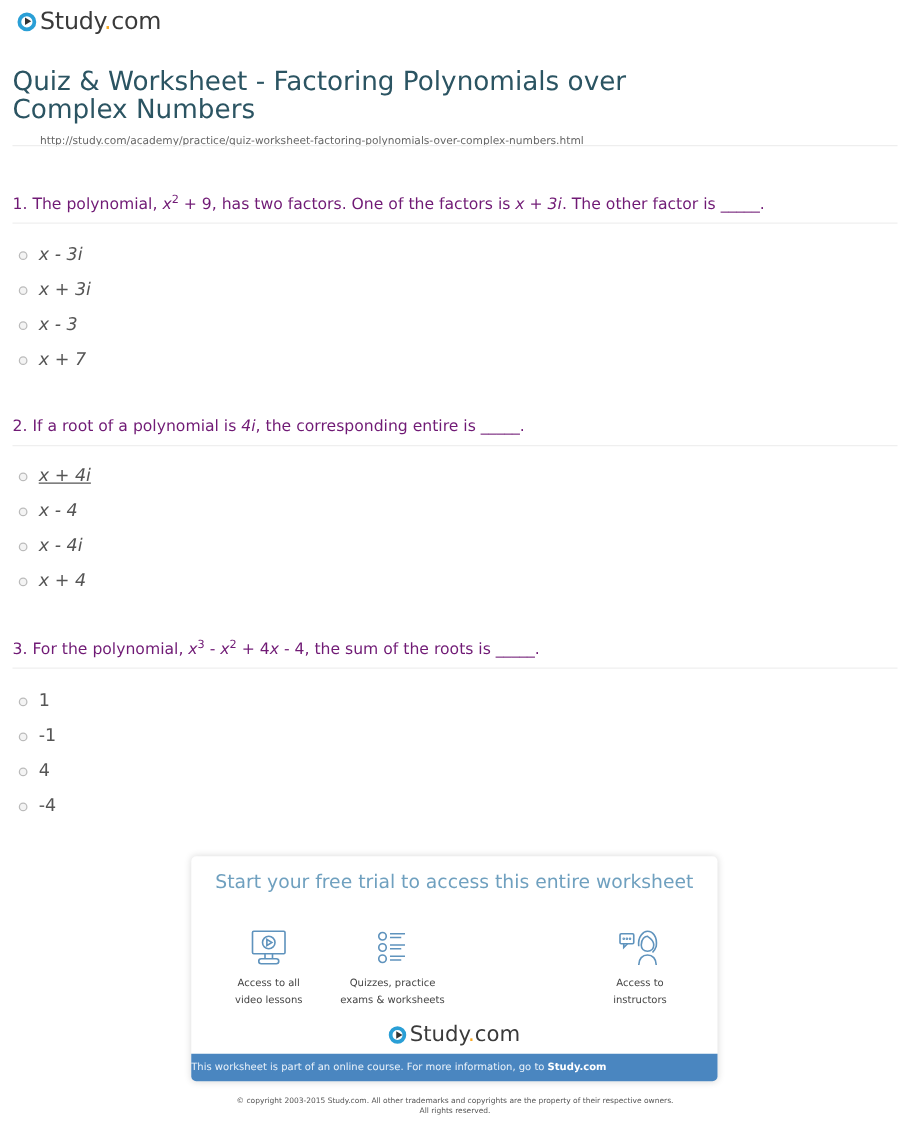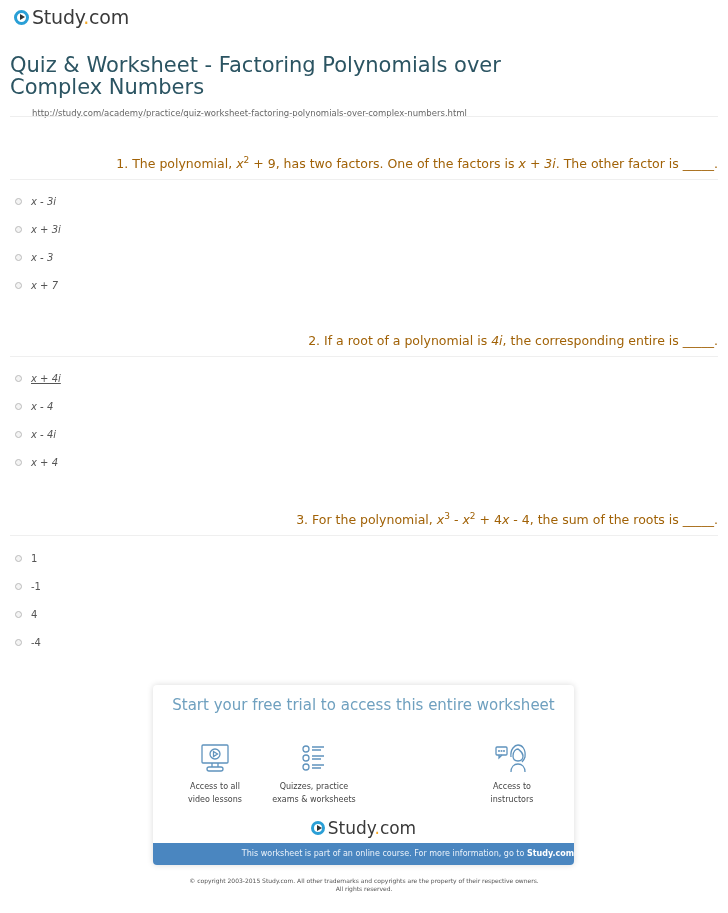--- a/index.html
+++ b/index.html
@@ -11,40 +11,40 @@
   .logo .mark::after { content: ""; position: absolute; left: 3px; top: 1.5px; width: 0; height: 0;
     border-left: 5px solid #333; border-top: 3px solid transparent; border-bottom: 3px solid transparent; }
   .logo .word { font-size: 19px; color: #3a3a3a; letter-spacing: -0.2px; }
   .logo .dot { color: #f7a823; }
 
   .title { position: absolute; left: 10px; top: 54px; width: 560px; font-size: 21px; line-height: 22px; color: #2b5462; font-weight: normal; }
   .url { position: absolute; left: 10px; top: 108px; font-size: 8.5px; color: #666; padding-left: 22px; }
   .rule-top { position: absolute; left: 10px; right: 10px; top: 116px; height: 1px; background: #eee; }
 
   .question { position: absolute; left: 10px; right: 10px; }
-  .q-text { font-size: 12.5px; color: #a16207; padding-bottom: 8px; border-bottom: 1px solid #efefef; white-space: nowrap; text-align: right; }
+  .q-text { font-size: 12.5px; color: #701a75; padding-bottom: 8px; border-bottom: 1px solid #efefef; white-space: nowrap; }
   .q-text sup { font-size: 9px; }
   .q-text i, .opt i { font-style: italic; }
-  .opt { position: absolute; left: 5px; display: flex; align-items: center; font-size: 10px; color: #555; }
+  .opt { position: absolute; left: 5px; display: flex; align-items: center; font-size: 14px; color: #555; }
   .radio { width: 7px; height: 7px; border: 1px solid #bbb; border-radius: 50%; margin-right: 9px; background: #f4f4f4; }
 
   .promo { position: absolute; left: 153px; top: 685px; width: 421px; height: 180px; background: #fff;
     box-shadow: 0 0 6px rgba(0,0,0,0.15); border-radius: 4px; }
   .promo-head { position: absolute; left: 0; right: 0; top: 11px; text-align: center; font-size: 15px; color: #6fa0bf; }
   .promo-sub { position: absolute; left: 0; right: 0; top: 32px; text-align: center; font-size: 8px; color: #333; }
   .feature { position: absolute; top: 58px; width: 100px; text-align: center; }
   .feature svg { display: block; margin: 0 auto; }
   .feature .lbl { font-size: 8px; color: #444; line-height: 13px; margin-top: 7px; }
   .promo-logo { position: absolute; left: 0; right: 0; top: 133px; display: flex; justify-content: center; align-items: center; }
   .promo-logo .mark { width: 14px; height: 14px; border-radius: 50%; border: 3px solid #2a9fd6; position: relative; margin-right: 3px; }
   .promo-logo .mark::after { content: ""; position: absolute; left: 3px; top: 1px; border-left: 5px solid #333; border-top: 3px solid transparent; border-bottom: 3px solid transparent; }
   .promo-logo .word { font-size: 17px; color: #3a3a3a; }
   .promo-logo .dot { color: #f7a823; }
   .promo-bar { position: absolute; left: 0; right: 0; bottom: 0; height: 22px; background: #4a86c0; color: #eaf2fa;
-    font-size: 8px; text-align: right; line-height: 22px; border-radius: 0 0 4px 4px; }
+    font-size: 8px; text-align: left; line-height: 22px; border-radius: 0 0 4px 4px; }
   .promo-bar b { color: #fff; }
 
   .copyright { position: absolute; left: 0; right: 0; top: 877px; text-align: center; font-size: 6px; color: #555; line-height: 8px; }
 </style>
 </head>
 <body>
 
 <div class="logo">
   <span class="mark"></span>
   <span class="word"><span>Study</span><span class="dot">.</span><span>com</span></span>

